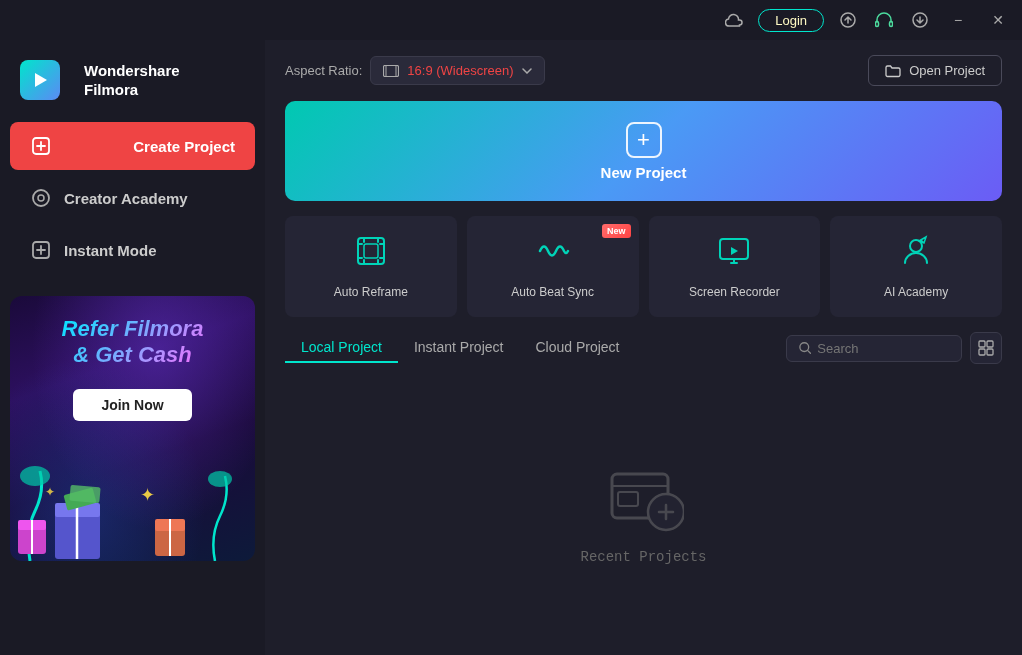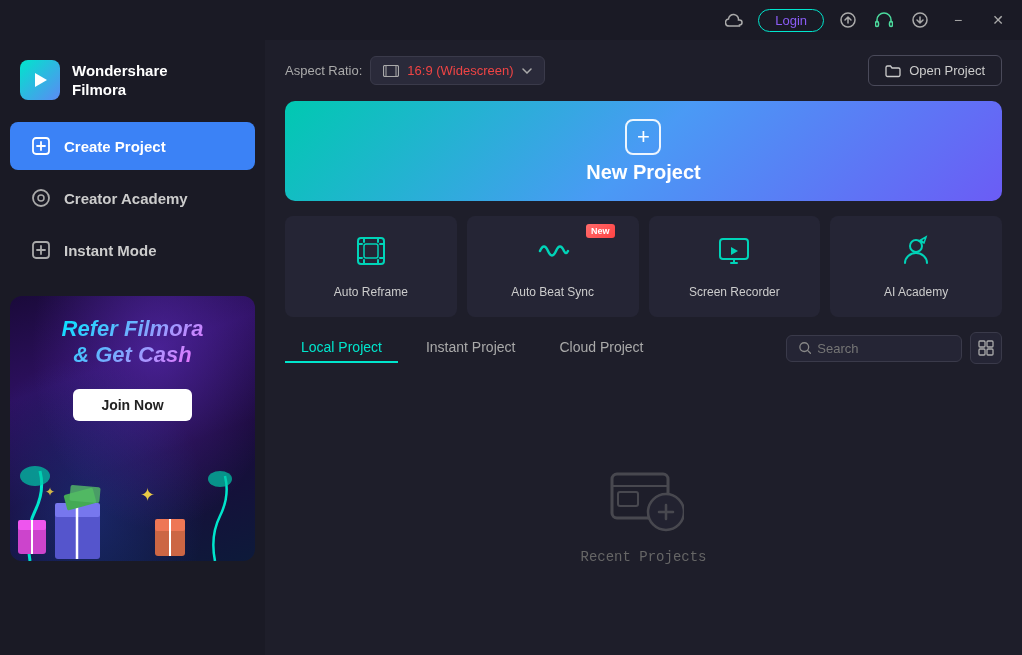--- a/index.html
+++ b/index.html
@@ -35,21 +35,21 @@
       font-size: 16px;
       cursor: pointer;
       width: 24px;
       height: 24px;
       display: flex;
       align-items: center;
       justify-content: center;
     }
     .login-btn {
       border: 1.5px solid #00e5cc;
-      color: #8b5cf6;
+      color: #fef9c3;
       background: transparent;
       border-radius: 14px;
       padding: 3px 16px;
       font-size: 13px;
       cursor: pointer;
       font-weight: 500;
     }
     .win-btn {
       color: #aaa;
       font-size: 14px;
@@ -74,21 +74,21 @@
       width: 265px;
       background: #1a1a25;
       display: flex;
       flex-direction: column;
       padding: 10px 0;
       flex-shrink: 0;
     }
     .logo-area {
       display: flex;
       align-items: center;
-      gap: 12px;
+      gap: 24px;
       padding: 10px 20px 20px 20px;
     }
     .logo-icon {
       width: 40px;
       height: 40px;
       background: linear-gradient(135deg, #00e5cc, #5b8af5);
       border-radius: 8px;
       display: flex;
       align-items: center;
       justify-content: center;
@@ -108,22 +108,23 @@
       gap: 12px;
       padding: 13px 20px;
       cursor: pointer;
       border-radius: 8px;
       margin: 2px 10px;
       font-size: 15px;
       font-weight: 600;
       color: #ccc;
     }
     .nav-item.active {
-      background: #3b82f6;
+      background: #ef4444;
       color: #fff;
+      justify-content: space-between;
     }
     .nav-icon {
       width: 22px;
       height: 22px;
       display: flex;
       align-items: center;
       justify-content: center;
       font-size: 18px;
     }
 
@@ -247,21 +248,21 @@
       border: 2px solid rgba(255,255,255,0.9);
       border-radius: 8px;
       display: flex;
       align-items: center;
       justify-content: center;
       font-size: 22px;
       color: #fff;
       font-weight: 300;
     }
     .new-project-label {
-      font-size: 20px;
+      font-size: 15px;
       font-weight: 600;
       color: #fff;
     }
 
     
     .quick-actions {
       display: grid;
       grid-template-columns: repeat(4, 1fr);
       gap: 10px;
       margin-bottom: 15px;
@@ -283,40 +284,40 @@
       color: #00e5cc;
     }
     .quick-action-label {
       font-size: 12px;
       color: #ccc;
       text-align: center;
     }
     .new-badge {
       position: absolute;
       top: 8px;
-      right: 24px;
+      right: 8px;
       background: linear-gradient(135deg, #ff6b6b, #ff4444);
       color: #fff;
       font-size: 9px;
       font-weight: 700;
       padding: 2px 5px;
       border-radius: 3px;
     }
 
     
     .projects-section {
       flex: 1;
       display: flex;
       flex-direction: column;
       overflow: hidden;
     }
     .projects-tabs {
       display: flex;
       align-items: center;
-      gap: 12px;
+      gap: 0;
       margin-bottom: 15px;
     }
     .project-tab {
       padding: 6px 16px;
       font-size: 14px;
       cursor: pointer;
       color: #aaa;
       border-bottom: 2px solid transparent;
     }
     .project-tab.active {

